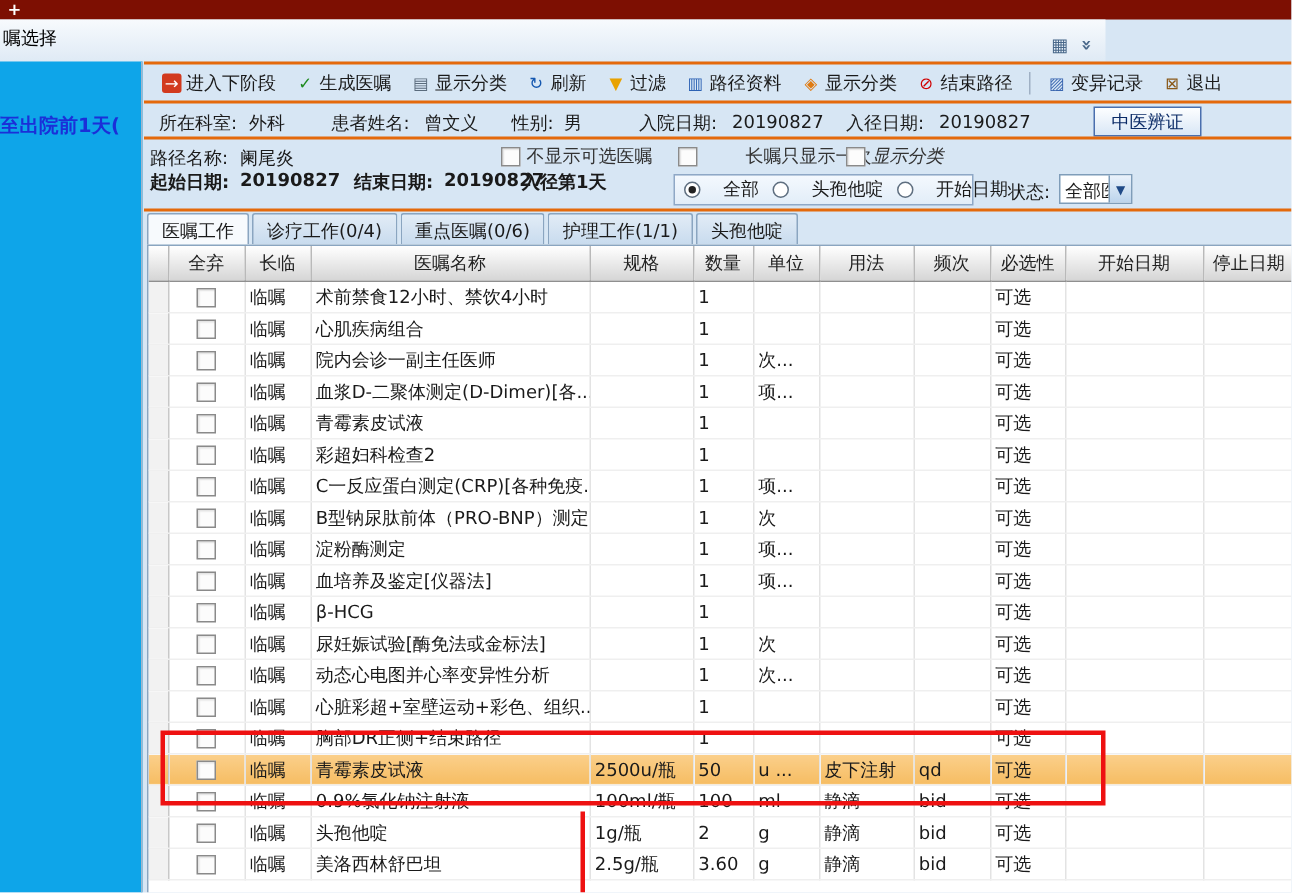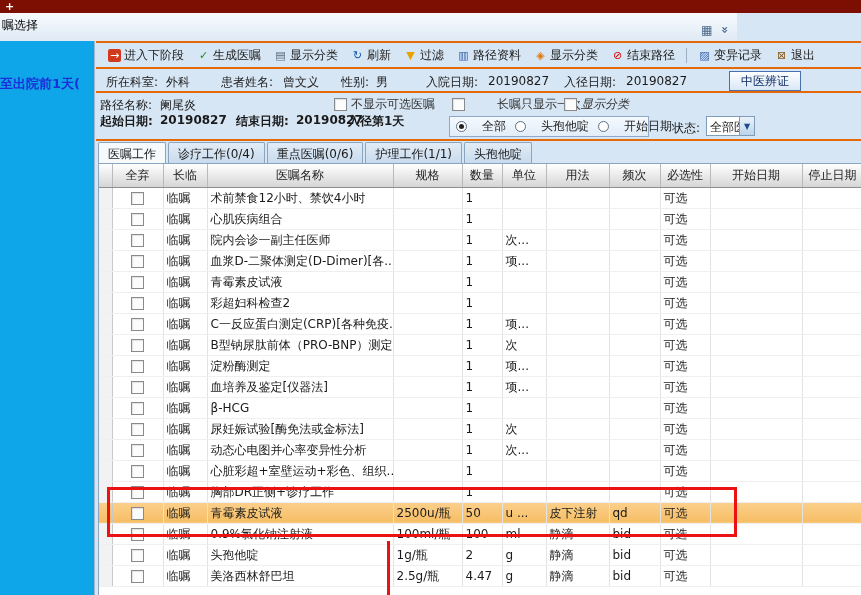--- a/index.html
+++ b/index.html
@@ -441,21 +441,21 @@
     <td class="c-usage"></td>
     <td class="c-freq"></td>
     <td class="c-req">可选</td>
     <td class="c-start"></td>
     <td class="c-stop"></td>
   </tr>
           <tr>
     <td class="ind"></td>
     <td class="c-cb"><span class="cb"></span></td>
     <td class="c-type">临嘱</td>
-    <td class="c-name">胸部DR正侧+诊疗工作</td>
+    <td class="c-name">胸部DR正侧+结束路径</td>
     <td class="c-spec"></td>
     <td class="c-qty">1</td>
     <td class="c-unit"></td>
     <td class="c-usage"></td>
     <td class="c-freq"></td>
     <td class="c-req">可选</td>
     <td class="c-start"></td>
     <td class="c-stop"></td>
   </tr>
           <tr class="hl">
@@ -499,21 +499,21 @@
     <td class="c-req">可选</td>
     <td class="c-start"></td>
     <td class="c-stop"></td>
   </tr>
           <tr>
     <td class="ind"></td>
     <td class="c-cb"><span class="cb"></span></td>
     <td class="c-type">临嘱</td>
     <td class="c-name">美洛西林舒巴坦</td>
     <td class="c-spec">2.5g/瓶</td>
-    <td class="c-qty">4.47</td>
+    <td class="c-qty">3.60</td>
     <td class="c-unit">g</td>
     <td class="c-usage">静滴</td>
     <td class="c-freq">bid</td>
     <td class="c-req">可选</td>
     <td class="c-start"></td>
     <td class="c-stop"></td>
   </tr>
         </tbody>
     </table>
   </div>

